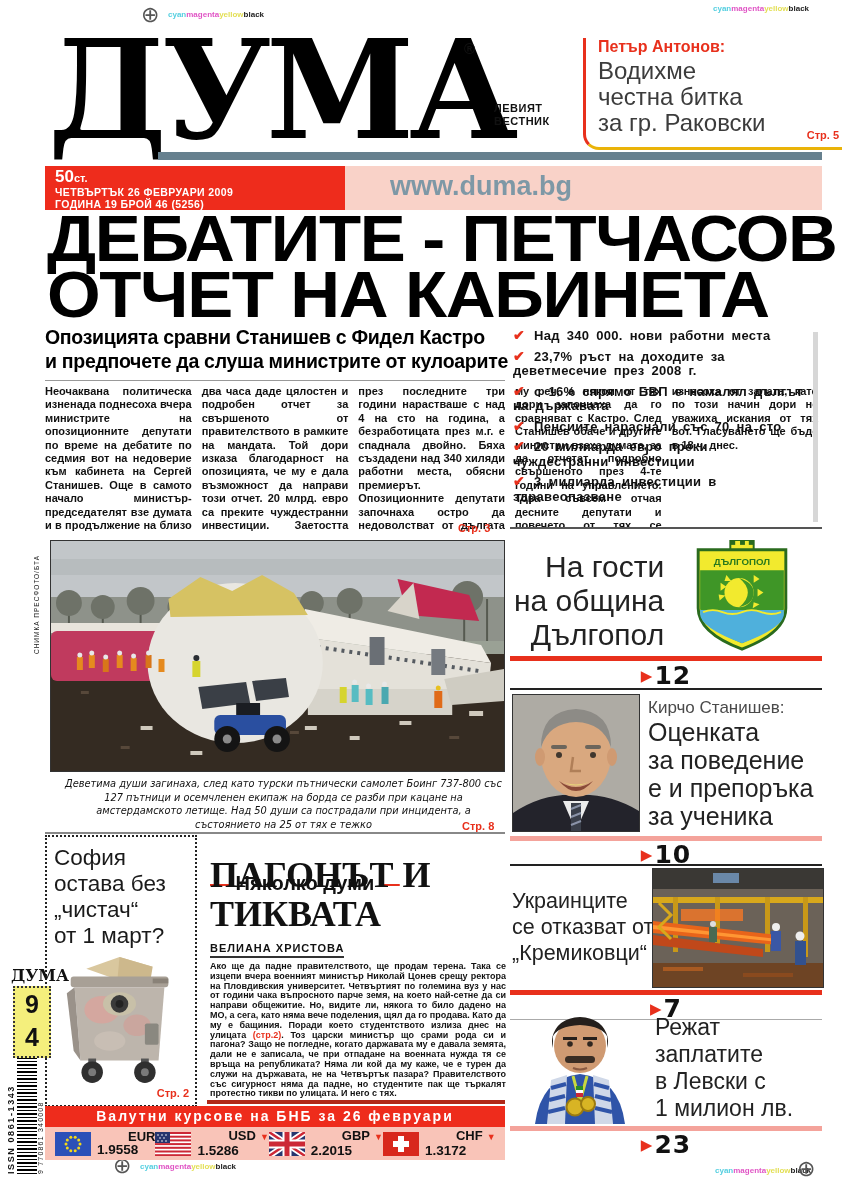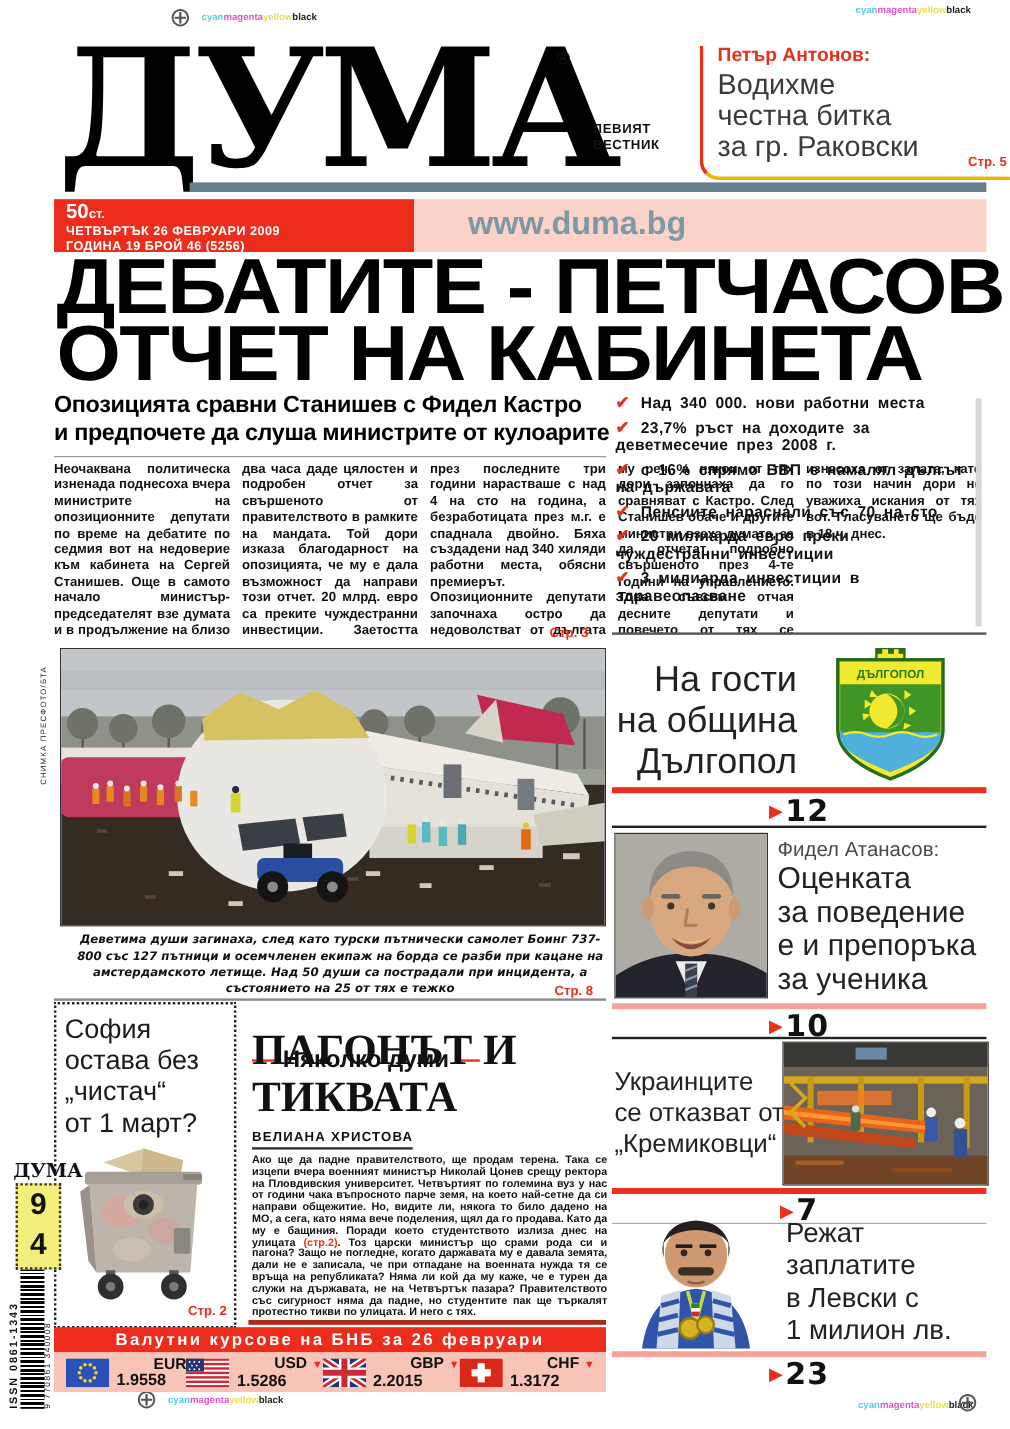--- a/index.html
+++ b/index.html
@@ -44,21 +44,21 @@
   .bullets{left:513px;top:328px;width:294px;}
   .bullet{font-size:13px;font-weight:bold;line-height:14.5px;letter-spacing:.3px;
           word-spacing:3px;margin-bottom:5px;}
   .chk{color:#e8301c;font-size:14px;margin-right:9px;}
   .vrule{left:813px;top:332px;width:5px;height:190px;background:#d7d7d7;}
   
   .photo-frame{left:50px;top:540px;width:455px;height:232px;border:1px solid #333;box-sizing:border-box;}
   .credit{left:33px;top:555px;writing-mode:vertical-rl;transform:rotate(180deg);
           font-size:6.5px;letter-spacing:1px;color:#222;}
   .caption{left:62px;top:777px;width:443px;font-family:"DejaVu Sans",sans-serif;
-           font-style:italic;font-weight:bold;font-size:9.8px;line-height:13.5px;text-align:center;}
+           font-style:italic;font-weight:normal;font-size:9.8px;line-height:13.5px;text-align:center;}
   
   .rail-title{color:#222;}
   .marker{width:312px;text-align:center;}
   .marker .arrow{color:#e8301c;font-size:15px;vertical-align:3px;margin-right:2px;}
   .marker .num{font-family:"DejaVu Sans",sans-serif;font-weight:bold;font-size:25px;letter-spacing:1px;color:#111;}
   .redrule{background:#e8301c;}
   .pinkrule{background:#f4a39b;}
   .darkrule{background:#222;}
   
   .sofia{left:45px;top:835px;width:152px;height:272px;border:2.5px dotted #222;box-sizing:border-box;}
@@ -302,21 +302,21 @@
       <ellipse cx="99" cy="62" rx="5" ry="9" fill="#cf9a72"></ellipse>
       <rect x="38" y="50" width="16" height="4" rx="2" fill="#6b655c"></rect>
       <rect x="72" y="50" width="16" height="4" rx="2" fill="#6b655c"></rect>
       <circle cx="46" cy="60" r="3" fill="#40372e"></circle>
         <circle cx="80" cy="60" r="3" fill="#40372e"></circle>
       <path d="M60 62 L58 76 L68 76" stroke="#b07f58" stroke-width="2.5" fill="none"></path>
       <path d="M46 86 Q63 98 80 86 Q63 106 46 86 Z" fill="#8a4a38"></path>
       <path d="M50 87 Q63 94 76 87 Q63 92 50 87 Z" fill="#e8d87a"></path>
     </svg>
   </div>
-  <div class="abs" style="left:648px;top:698px;font-size:17px;color:#4a4a4a;">Фидел Атанасов:</div>
+  <div class="abs" style="left:648px;top:698px;font-size:17px;color:#4a4a4a;">Кирчо Станишев:</div>
   <div class="abs rail-title ml" style="left:648px;top:718px;font-size:25px;line-height:28px;">Оценката
 за поведение
 е и препоръка
 за ученика</div>
   <div class="abs pinkrule" style="left:510px;top:836px;width:312px;height:5px;"></div>
   <div class="abs marker" style="left:510px;top:840px;">
     <span class="arrow">▶</span><span class="num">10</span>
   </div>
 
   <div class="abs darkrule" style="left:510px;top:864px;width:312px;height:2px;"></div>

